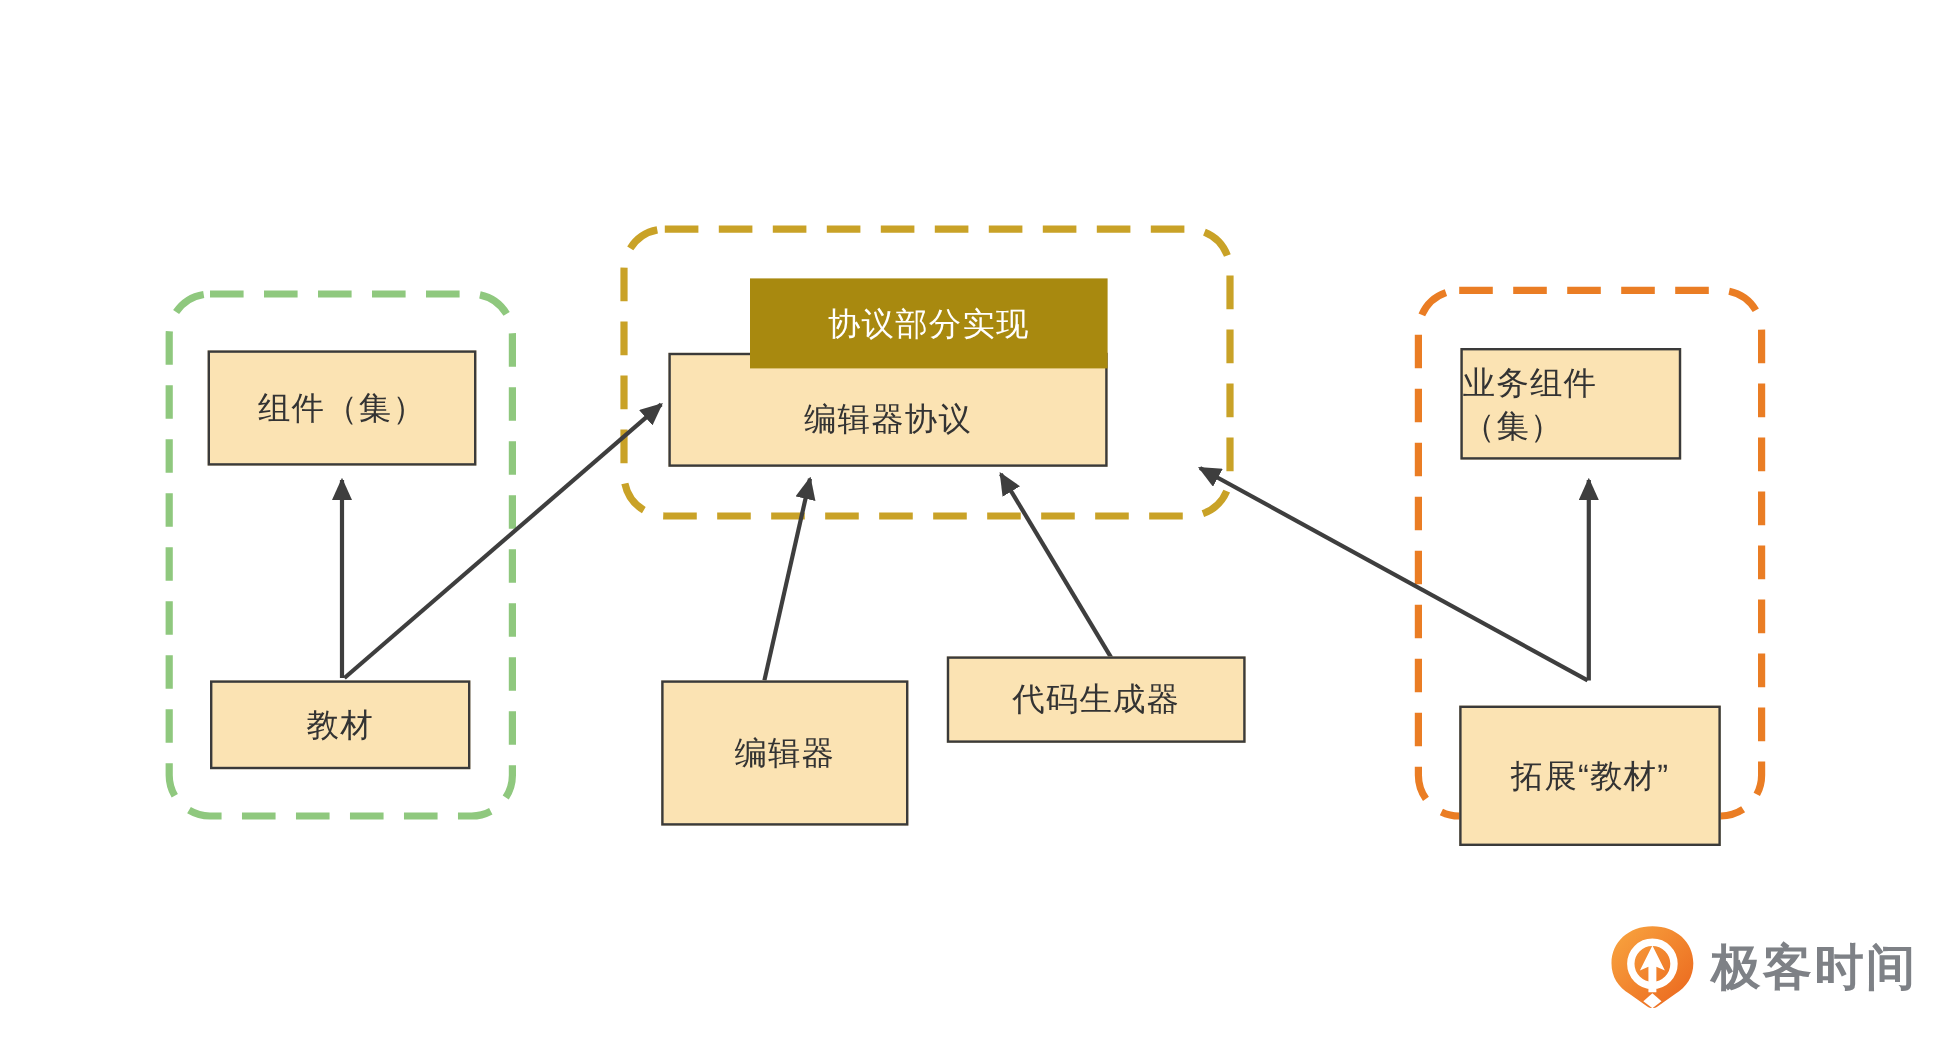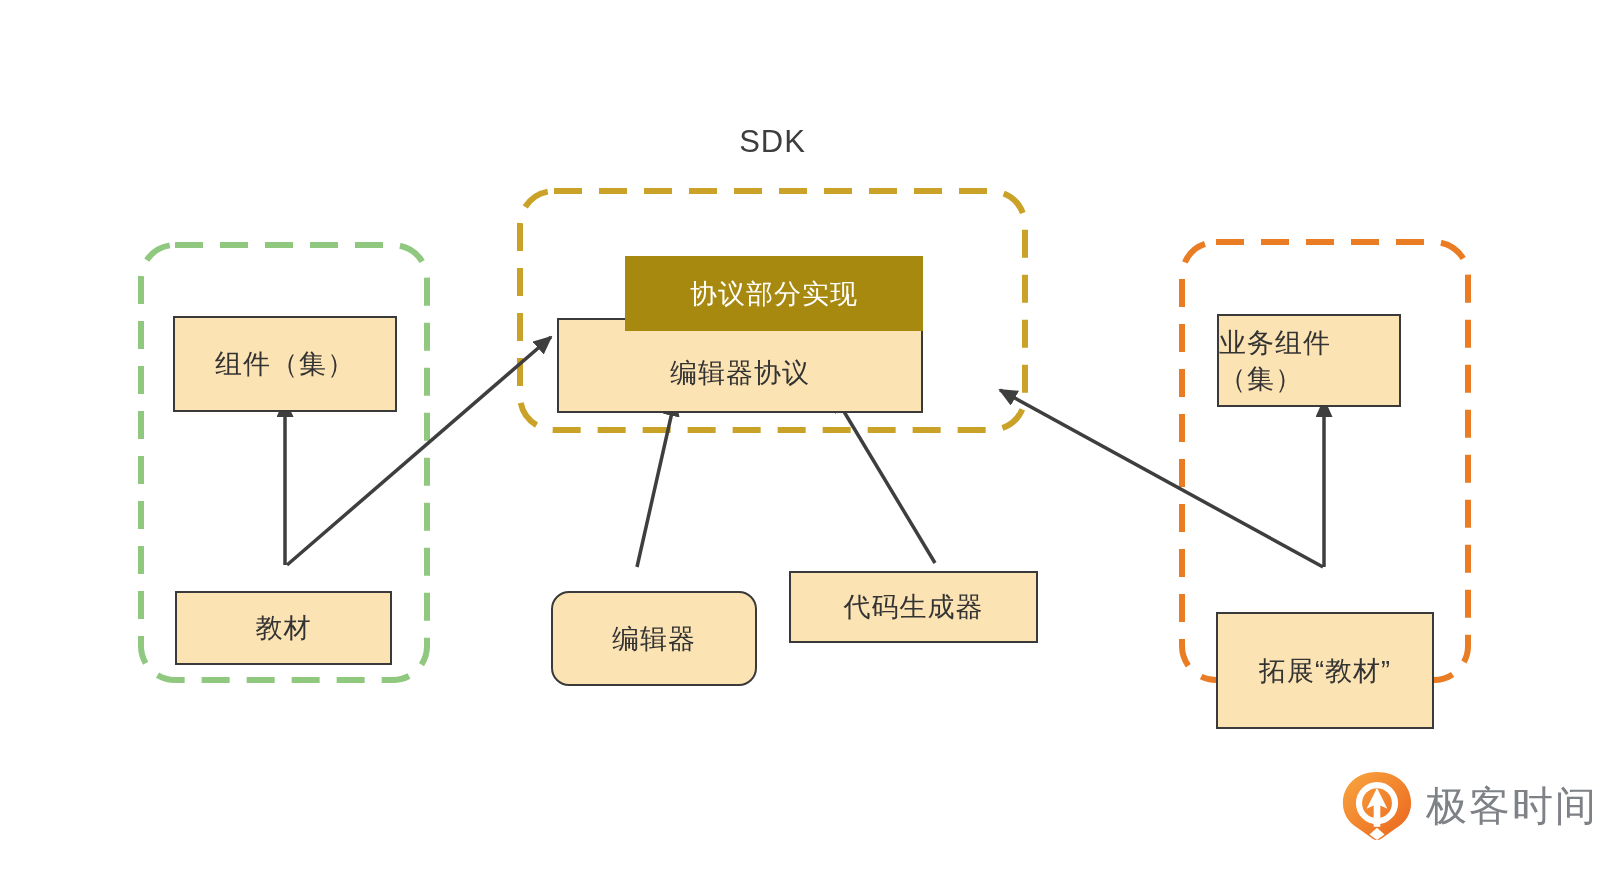--- a/index.html
+++ b/index.html
@@ -20,21 +20,20 @@
     background: #FBE3B3;
     border: 2px solid #3a3a3a;
     display: flex;
     align-items: center;
     justify-content: center;
     font-size: 27px;
     color: #333333;
     letter-spacing: 1px;
     box-sizing: border-box;
     z-index: 2;
-    margin-top: 24px;
   }
   .node.dark {
     background: #A8890F;
     border: none;
     color: #ffffff;
     z-index: 3;
   }
   .sdk-title {
     position: absolute;
     left: 517px;
@@ -52,21 +51,21 @@
     top: 770px;
     display: flex;
     align-items: center;
     gap: 12px;
     z-index: 2;
   }
   .logo-text {
     font-size: 41px;
     color: #7e8186;
     letter-spacing: 2px;
-    font-weight: 400;
+    font-weight: 700;
     text-align: right;
   }
 </style>
 </head>
 <body>
 
 <div class="canvas">
 
   <svg class="layer" width="1611" height="874" viewBox="0 0 1611 874">
     <defs>
@@ -80,31 +79,30 @@
     <rect x="1182" y="242" width="286" height="438" rx="34" fill="none" stroke="#EA7D24" stroke-width="6" stroke-dasharray="28 17"></rect>
 
     <line x1="285" y1="565" x2="285" y2="400" stroke="#3E3E3E" stroke-width="3.5" marker-end="url(#ah)"></line>
     <line x1="287" y1="565" x2="551" y2="337" stroke="#3E3E3E" stroke-width="3.5" marker-end="url(#ah)"></line>
     <line x1="637" y1="567" x2="675" y2="399" stroke="#3E3E3E" stroke-width="3.5" marker-end="url(#ah)"></line>
     <line x1="935" y1="563" x2="834" y2="395" stroke="#3E3E3E" stroke-width="3.5" marker-end="url(#ah)"></line>
     <line x1="1323" y1="567" x2="1000" y2="390" stroke="#3E3E3E" stroke-width="3.5" marker-end="url(#ah)"></line>
     <line x1="1324" y1="567" x2="1324" y2="400" stroke="#3E3E3E" stroke-width="3.5" marker-end="url(#ah)"></line>
   </svg>
 
-  <div class="sdk-title">SDK</div>
 
   <div class="node" style="left:173px; top:292px; width:224px; height:96px;">组件（集）</div>
 
   <div class="node" style="left:175px; top:567px; width:217px; height:74px;">教材</div>
 
   <div class="node dark" style="left:625px; top:232px; width:298px; height:75px;">协议部分实现</div>
 
   <div class="node" style="left:557px; top:294px; width:366px; height:95px; padding-top:14px;">编辑器协议</div>
 
-  <div class="node" style="left:551px; top:567px; width:206px; height:95px;border-radius:18px;">编辑器</div>
+  <div class="node" style="left:551px; top:567px; width:206px; height:121px;">编辑器</div>
 
   <div class="node" style="left:789px; top:547px; width:249px; height:72px;">代码生成器</div>
 
   <div class="node" style="left:1217px; top:290px; width:184px; height:93px;">业务组件（集）</div>
 
   <div class="node" style="left:1216px; top:588px; width:218px; height:117px;">拓展“教材”</div>
 
   <div class="logo">
     <svg width="74" height="72" viewBox="0 0 76 76">
       <defs>

